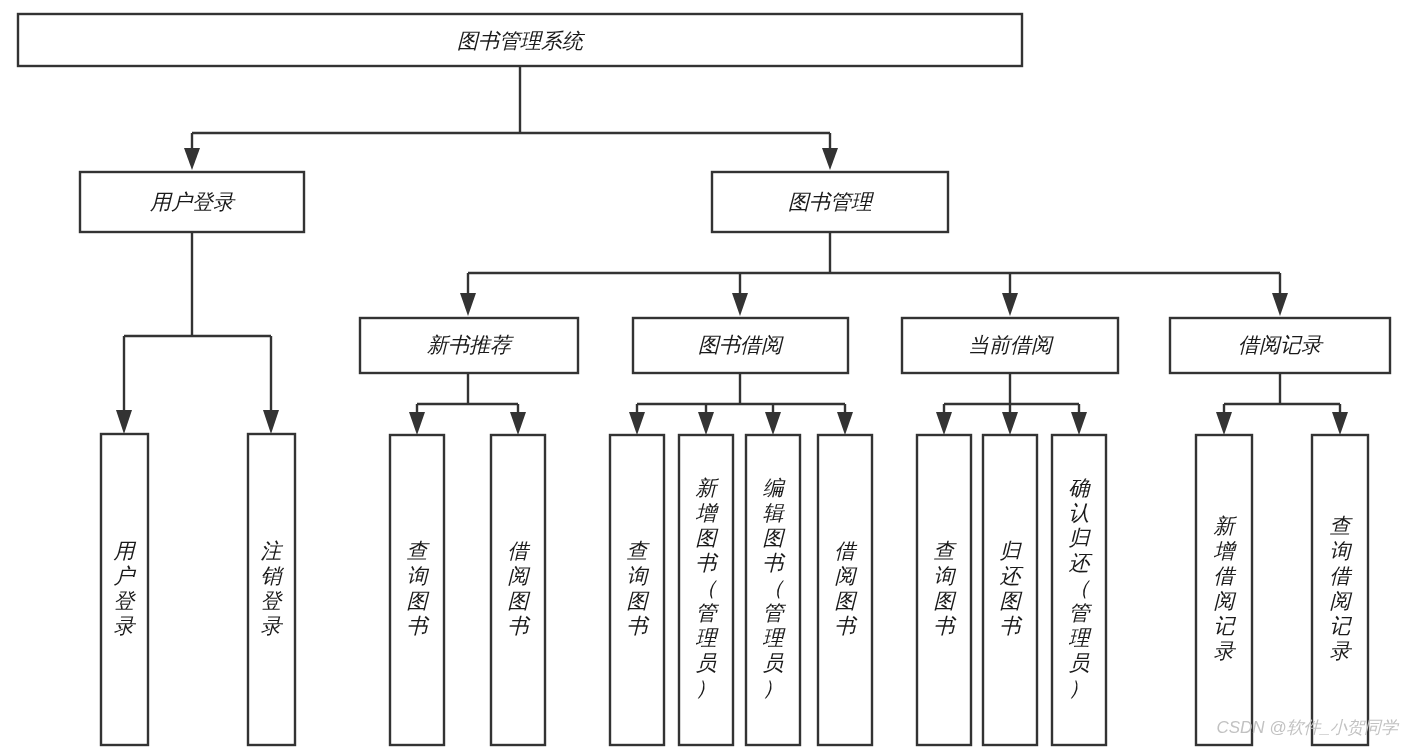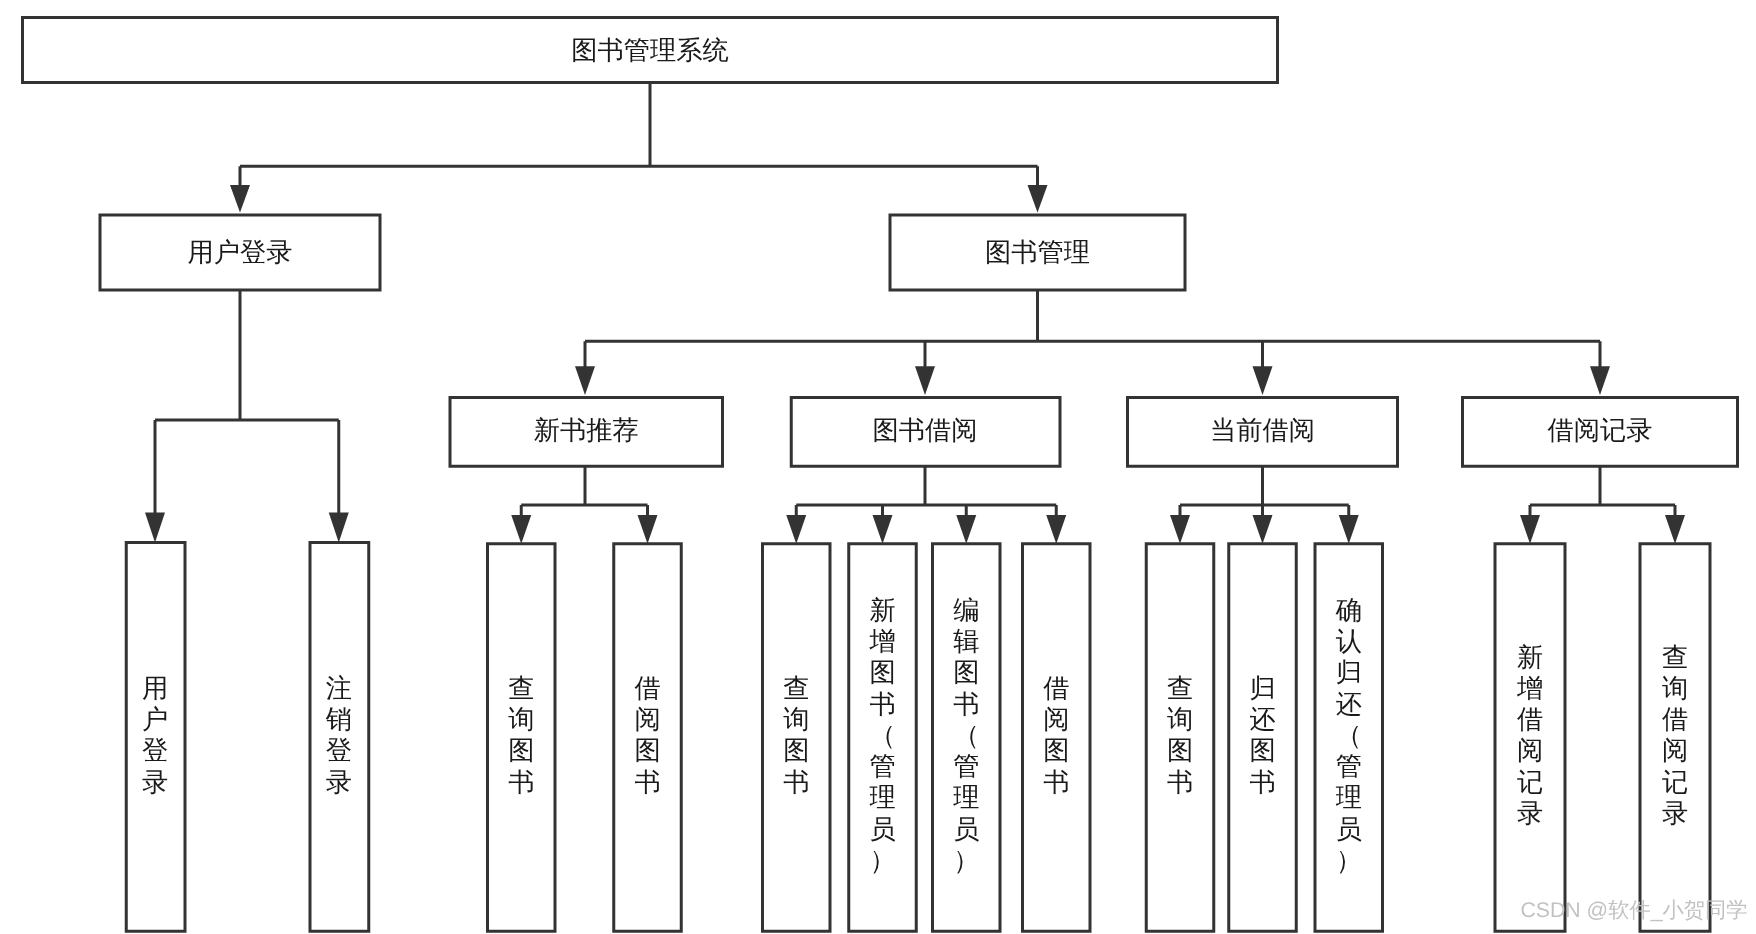--- a/index.html
+++ b/index.html
@@ -11,20 +11,21 @@
     width: 1405px;
     height: 747px;
     font-family: "Liberation Sans", "DejaVu Sans", sans-serif;
     overflow: hidden;
   }
   #diagram-root {
     position: relative;
     width: 1405px;
     height: 570px;
     background: #ffffff;
+    font-style: italic;
   }
   svg#flow {
     position: absolute;
     left: 0;
     top: 0;
     width: 1405px;
     height: 747px;
     display: block;
   }
   .node-box {

